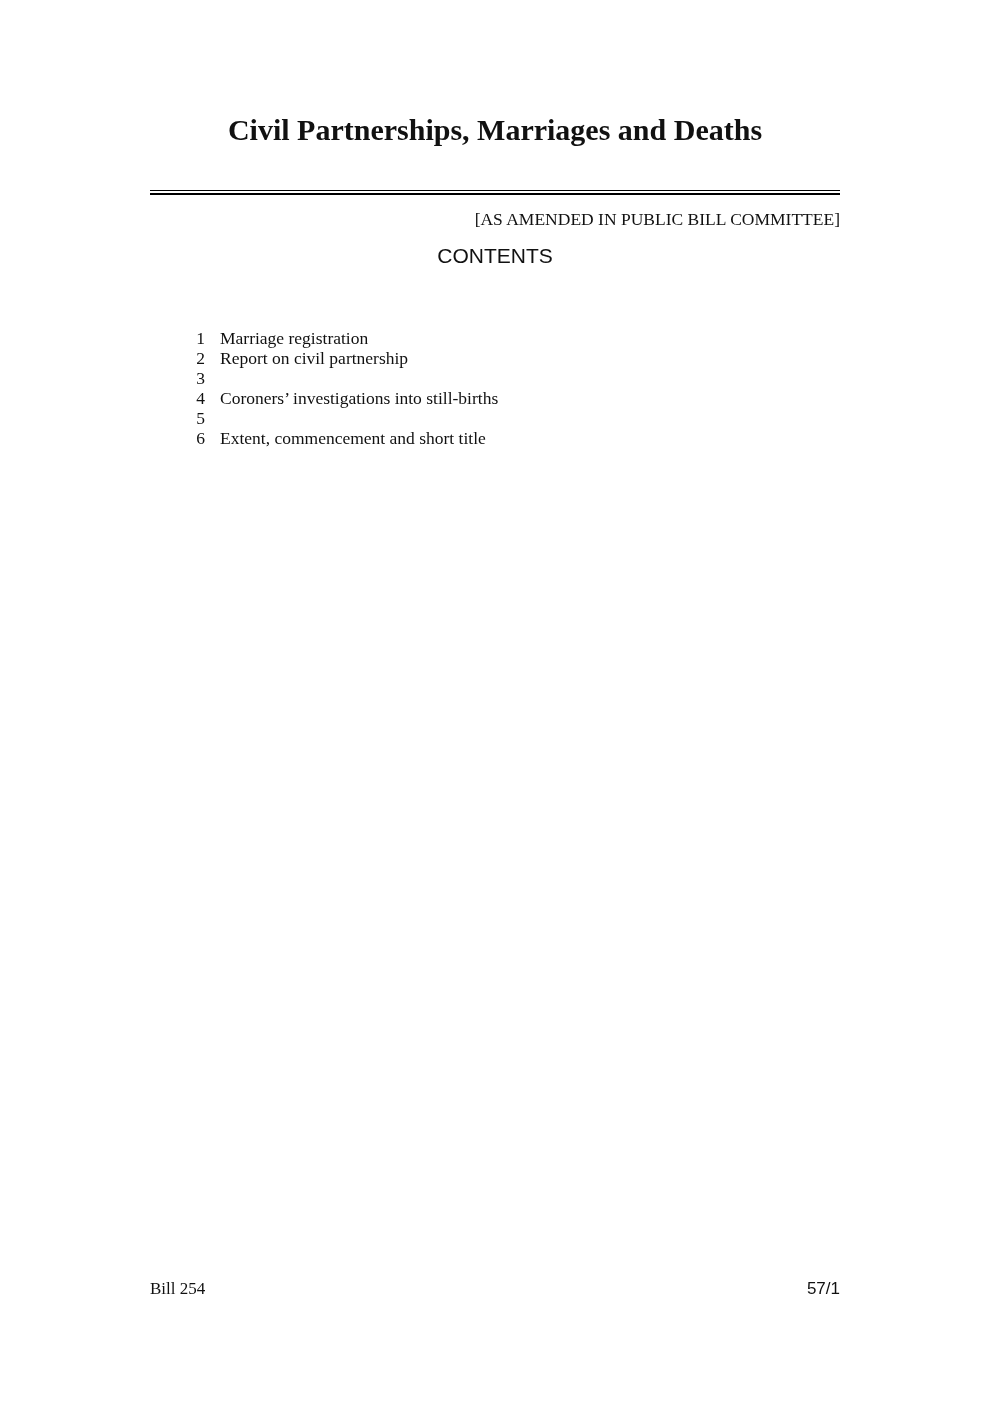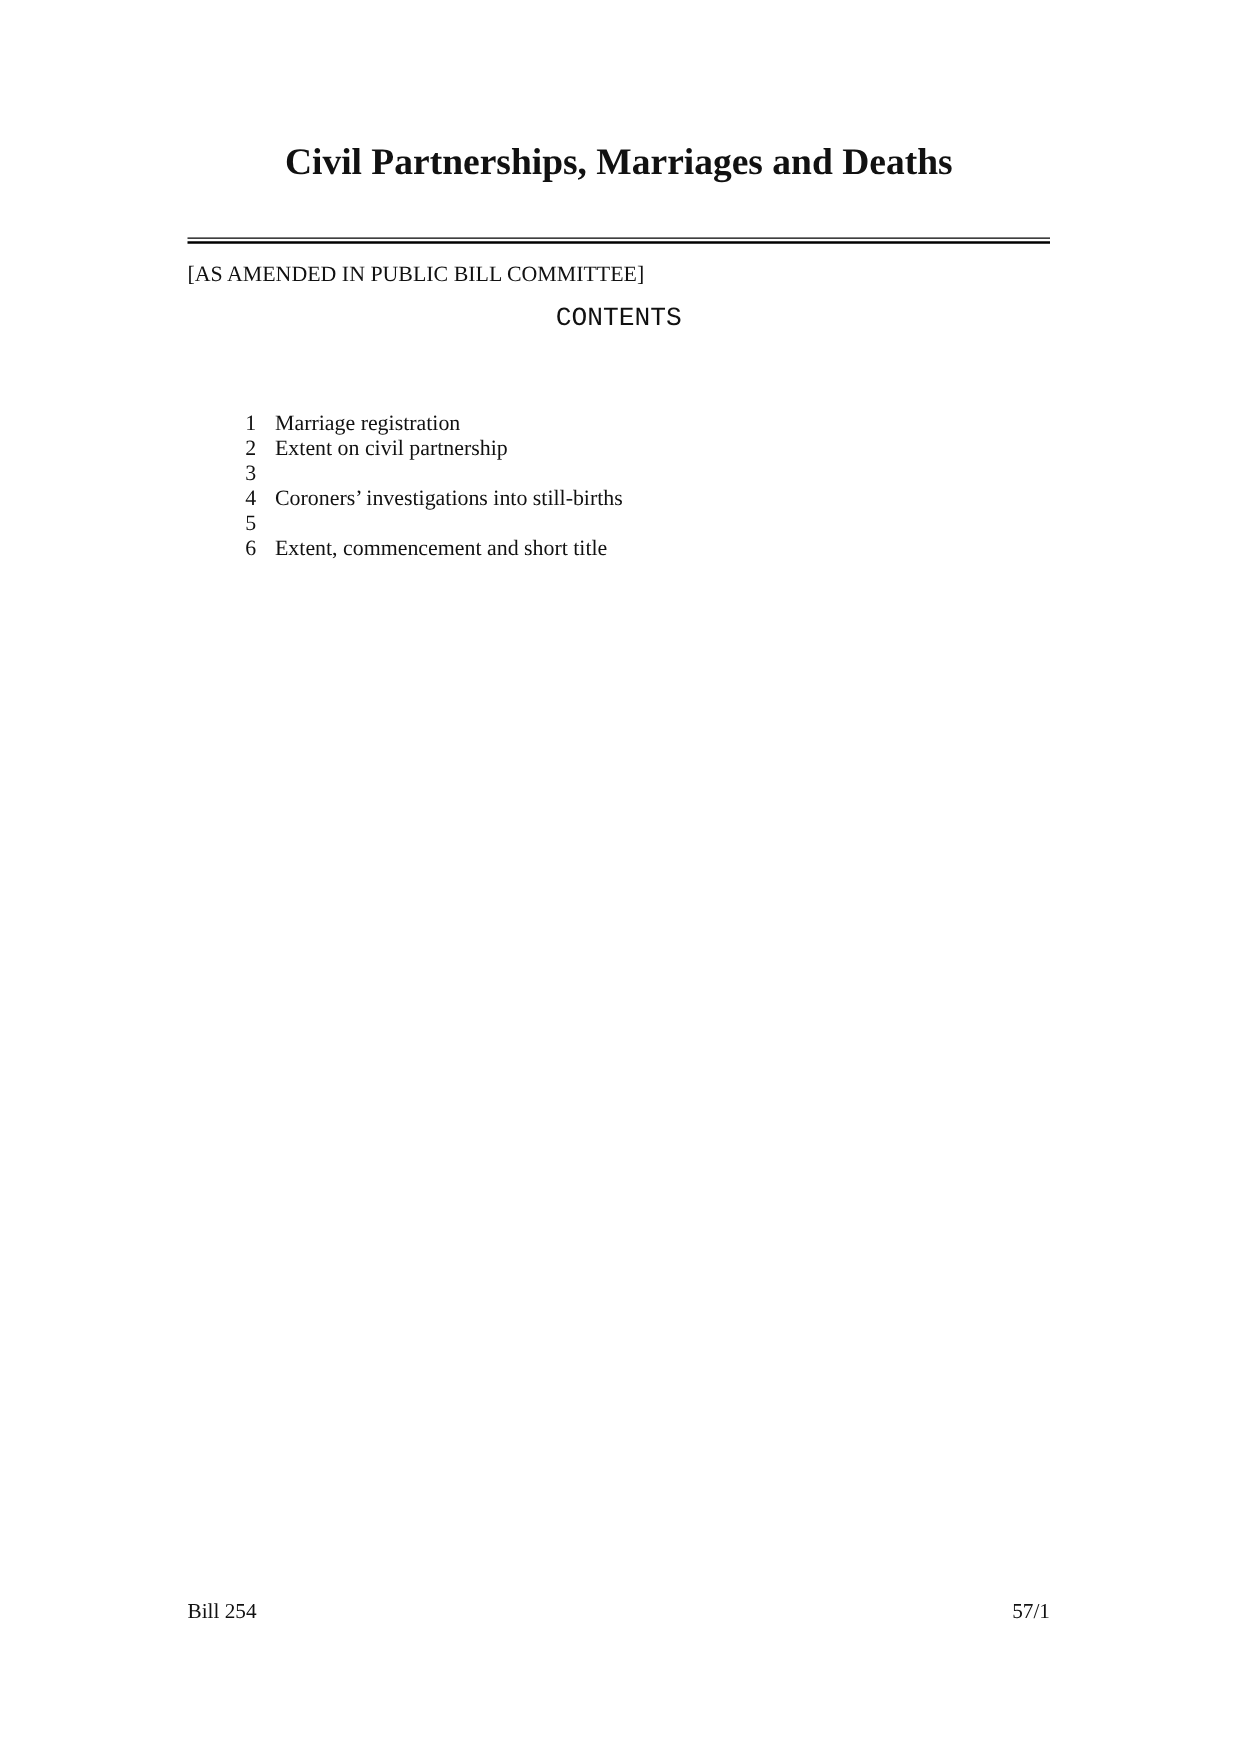--- a/index.html
+++ b/index.html
@@ -4,50 +4,50 @@
 <style>
   html, body { margin: 0; padding: 0; background: #ffffff; }
   body { width: 991px; height: 1403px; position: relative; overflow: hidden;
          font-family: "DejaVu Serif", "Liberation Serif", serif; color: #111; }
   .title { position: absolute; left: 150px; width: 690px; top: 110px;
            text-align: center; font-family: "Liberation Serif", serif;
            font-weight: bold; font-size: 30px; line-height: 40px; margin: 0; }
   .rule-thin { position: absolute; left: 150px; width: 690px; top: 190px; height: 1px; background: #000; }
   .rule-thick { position: absolute; left: 150px; width: 690px; top: 193px; height: 2px; background: #000; }
   .subtitle { position: absolute; left: 150px; width: 690px; top: 209px;
-              text-align: left; font-size: 17.5px; font-family: "Liberation Serif", serif; }
+              text-align: right; font-size: 17.5px; font-family: "Liberation Serif", serif; }
   .contents-heading { position: absolute; left: 150px; width: 690px; top: 244px;
-                      text-align: center; font-size: 21px; font-family: Liberation Mono, monospace; }
+                      text-align: center; font-size: 21px; font-family: Liberation Sans, sans-serif; }
   .toc { position: absolute; left: 180px; top: 328px; margin: 0; padding: 0; list-style: none;
          font-family: "Liberation Serif", serif; font-size: 17.5px; line-height: 20px; }
   .toc li { display: flex; }
   .toc .num { width: 25px; text-align: right; margin-right: 15px; }
   .footer-left { position: absolute; left: 150px; top: 1279px; font-size: 17px; font-family: "Liberation Serif", serif; }
-  .footer-right { position: absolute; right: 151px; top: 1279px; font-size: 17px; font-family: Liberation Serif, serif; }
+  .footer-right { position: absolute; right: 151px; top: 1279px; font-size: 17px; font-family: Liberation Sans, sans-serif; }
 </style>
 </head>
 <body>
 
 <h1 class="title">
   <span>Civil Partnerships, Marriages and Deaths</span><br>
 </h1>
 <div class="rule-thin"></div>
 <div class="rule-thick"></div>
 
 <div class="subtitle">[AS AMENDED IN PUBLIC BILL COMMITTEE]</div>
 <div class="contents-heading">CONTENTS</div>
 
 <ul class="toc">
   <li>
       <span class="num">1</span>
       <span>Marriage registration</span>
     </li>
   <li>
       <span class="num">2</span>
-      <span>Extent on civil partnership</span>
+      <span>Report on civil partnership</span>
     </li>
   <li>
       <span class="num">3</span>
     </li>
   <li>
       <span class="num">4</span>
       <span>Coroners’ investigations into still-births</span>
     </li>
   <li>
       <span class="num">5</span>

